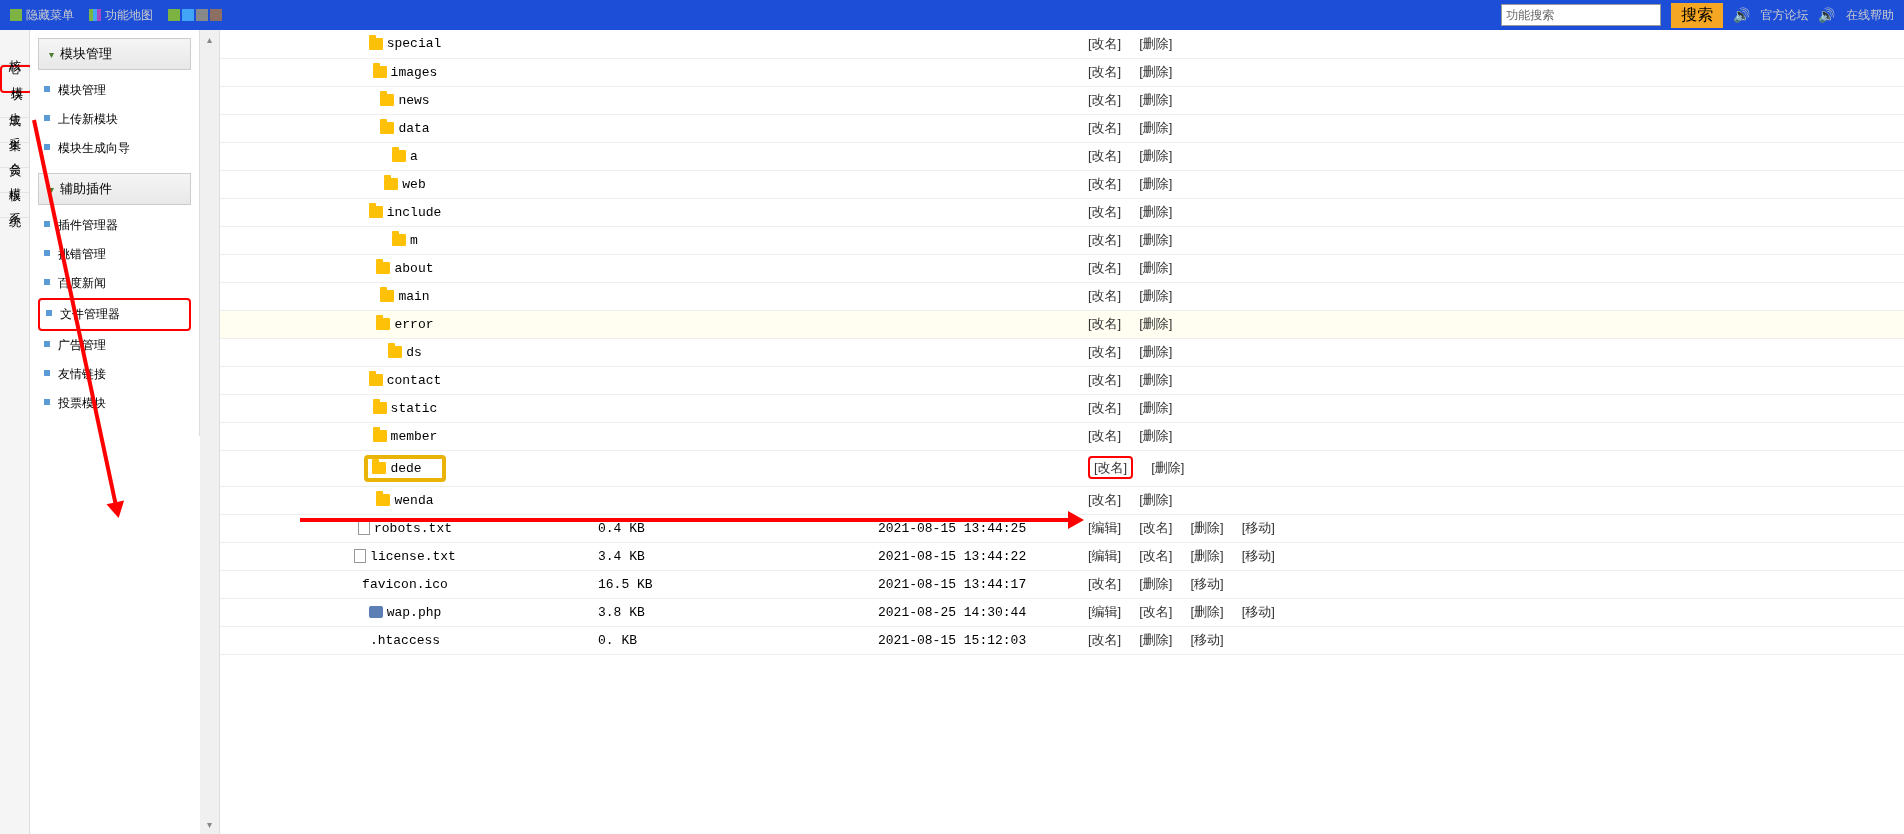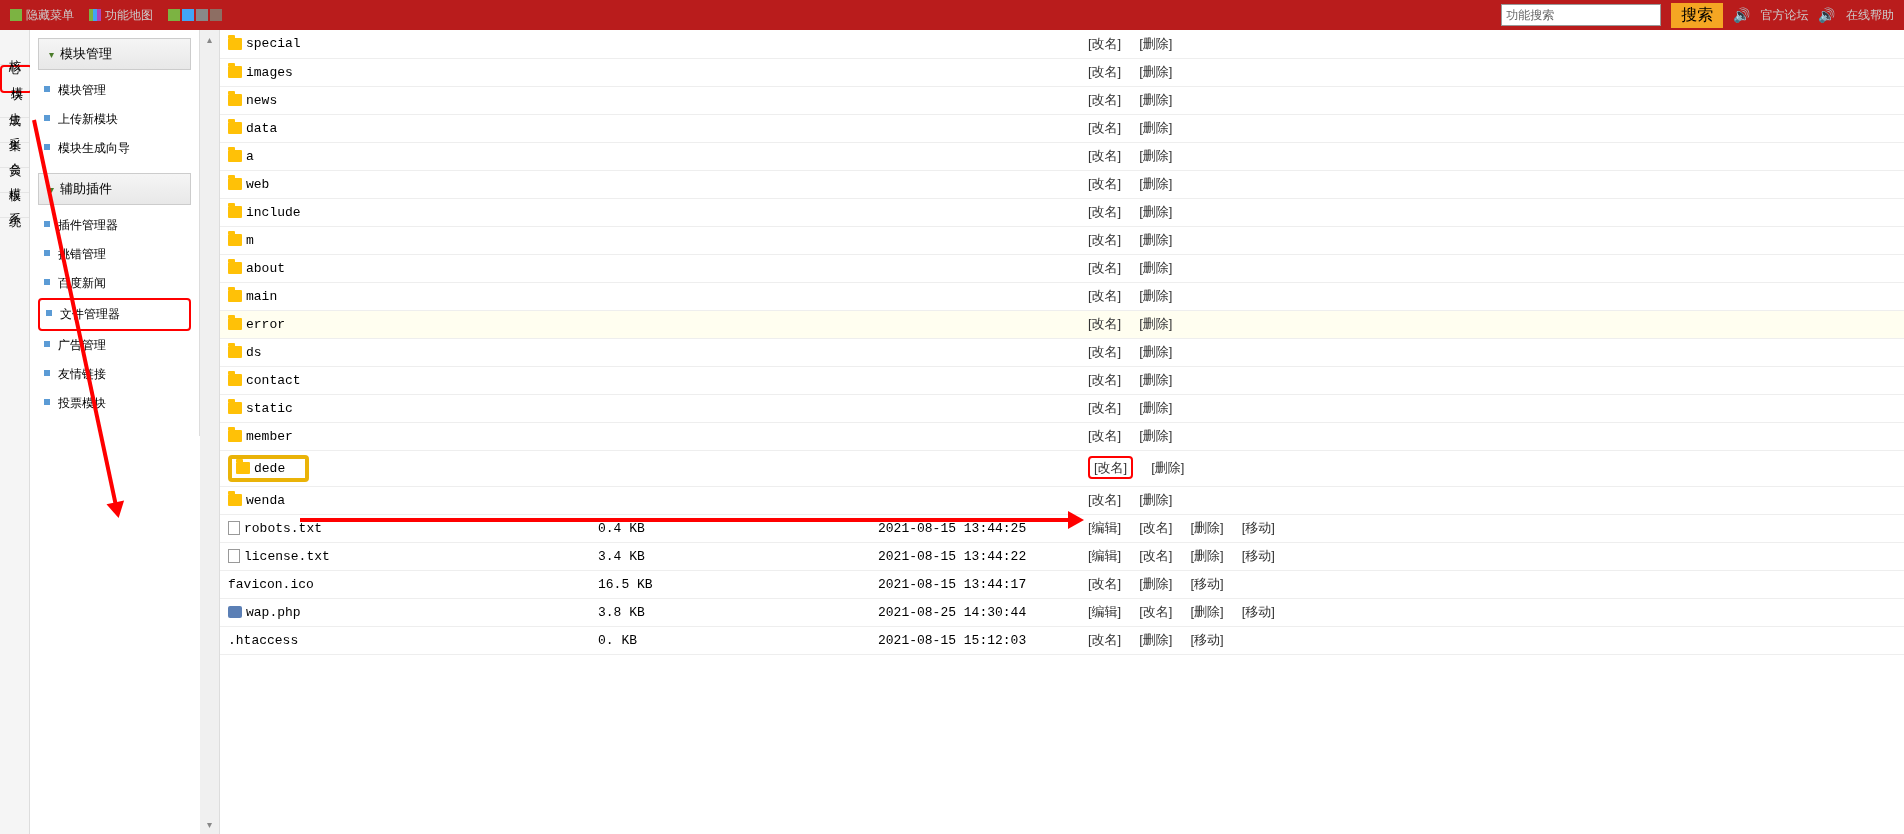--- a/index.html
+++ b/index.html
@@ -1,17 +1,17 @@
 <!DOCTYPE html>
 <html><head>
 <meta charset="utf-8">
 <style>
 * { margin: 0; padding: 0; box-sizing: border-box; }
 body { font-family: Arial, "Microsoft YaHei", sans-serif; font-size: 12px; background: #fff; overflow: hidden; }
-.topbar { background: #b91c1c; height: 30px; display: flex; align-items: center; padding: 0 10px; color: #ccc; }
+.topbar { background: #1d4ed8; height: 30px; display: flex; align-items: center; padding: 0 10px; color: #ccc; }
 .topbar-left { display: flex; align-items: center; gap: 15px; flex: 1; }
 .topbar-item { display: flex; align-items: center; gap: 4px; cursor: pointer; font-size: 12px; }
 .sq-icon { width: 12px; height: 12px; display: inline-block; }
 .sq-green { background: #7cb342; }
 .sq-mix { background: linear-gradient(90deg, #7cb342 33%, #42a5f5 33% 66%, #ab47bc 66%); }
 .color-boxes { display: flex; gap: 2px; }
 .cb { width: 12px; height: 12px; }
 .topbar-right { display: flex; align-items: center; gap: 10px; }
 .search-input { width: 160px; height: 20px; padding: 10px 4px; font-size: 12px; background: #fff; border: 1px solid #999; color: #666; }
 .search-btn { background: #f5a623; border: none; padding: 2px 10px; font-size: 16px; cursor: pointer; }
@@ -28,21 +28,21 @@
 .side-list li { padding: 6px 8px 6px 20px; cursor: pointer; font-size: 12px; position: relative; }
 .side-list li::before { content: ''; position: absolute; left: 6px; top: 10px; width: 6px; height: 6px; background: #5b9bd5; }
 .side-list li.highlighted { border: 2px solid #ff0000; border-radius: 4px; }
 .scroll-col { width: 20px; background: #f0f0f0; border-right: 1px solid #ddd; display: flex; flex-direction: column; justify-content: space-between; align-items: center; padding: 4px 0; }
 .scroll-arrow { font-size: 10px; color: #888; cursor: pointer; }
 .content { flex: 1; overflow: auto; background: #fff; position: relative; }
 .file-table { width: 100%; border-collapse: collapse; }
 .file-table tr { border-bottom: 1px solid #eee; height: 28px; }
 .file-table tr.error-row { background: #fffef0; }
 .file-table td { padding: 4px 8px; font-family: "Courier New", monospace; font-size: 13px; }
-.col-name { width: 370px; }
+.col-name { width: 370px; text-align: center; }
 .col-size { width: 280px; }
 .col-date { width: 210px; }
 .col-ops { width: auto; }
 .folder-icon { width: 14px; height: 12px; background: #ffc107; display: inline-block; vertical-align: middle; margin-right: 4px; border-radius: 1px; position: relative; }
 .folder-icon::before { content: ''; position: absolute; top: -3px; left: 0; width: 7px; height: 3px; background: #ffc107; border-radius: 1px 1px 0 0; }
 .file-icon { width: 12px; height: 14px; background: #fff; border: 1px solid #999; display: inline-block; vertical-align: middle; margin-right: 4px; position: relative; }
 .php-icon { width: 14px; height: 12px; background: #5b7fb5; display: inline-block; vertical-align: middle; margin-right: 4px; border-radius: 2px; }
 .ops a { color: #333; text-decoration: none; margin-right: 18px; cursor: pointer; font-family: Arial, "Microsoft YaHei", sans-serif; }
 .name-cell.highlighted { display: inline-block; border: 4px solid #eab308; border-radius: 4px; padding: 2px 20px 2px 4px; position: relative; z-index: 2; }
 .op-rename.highlighted { border: 2px solid #ff0000; border-radius: 4px; padding: 2px 4px; position: relative; z-index: 5; }

